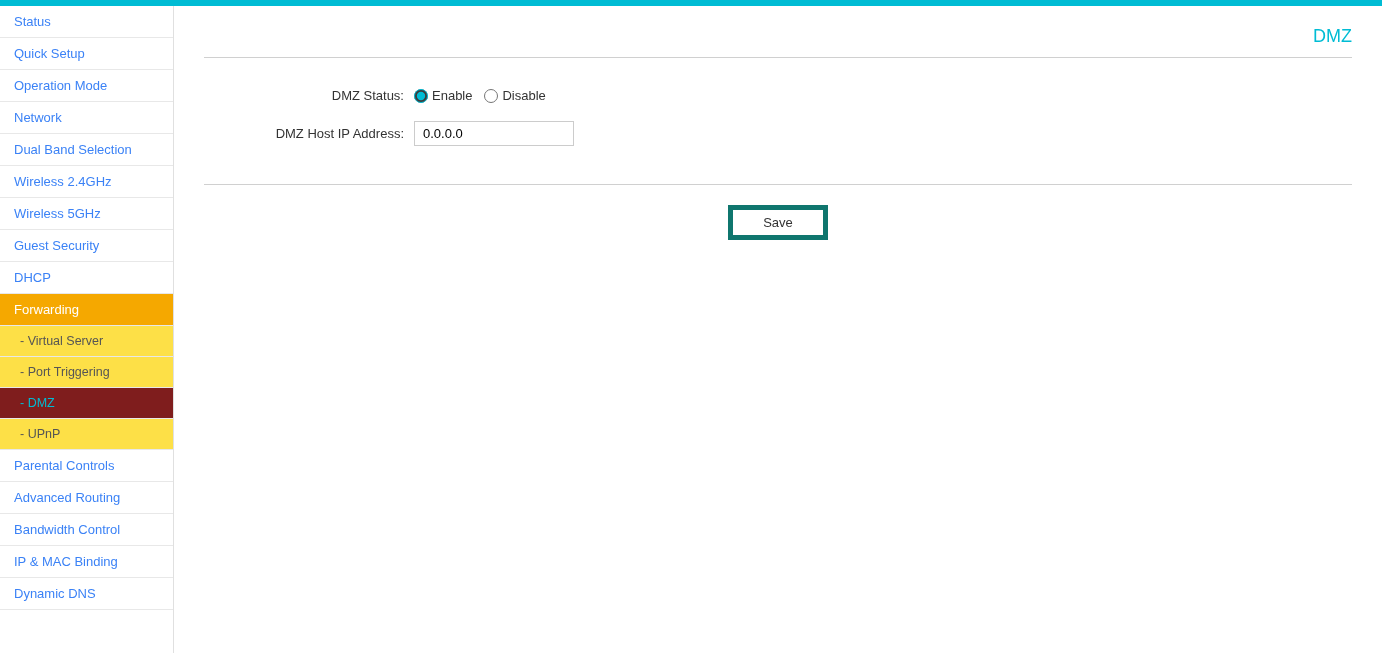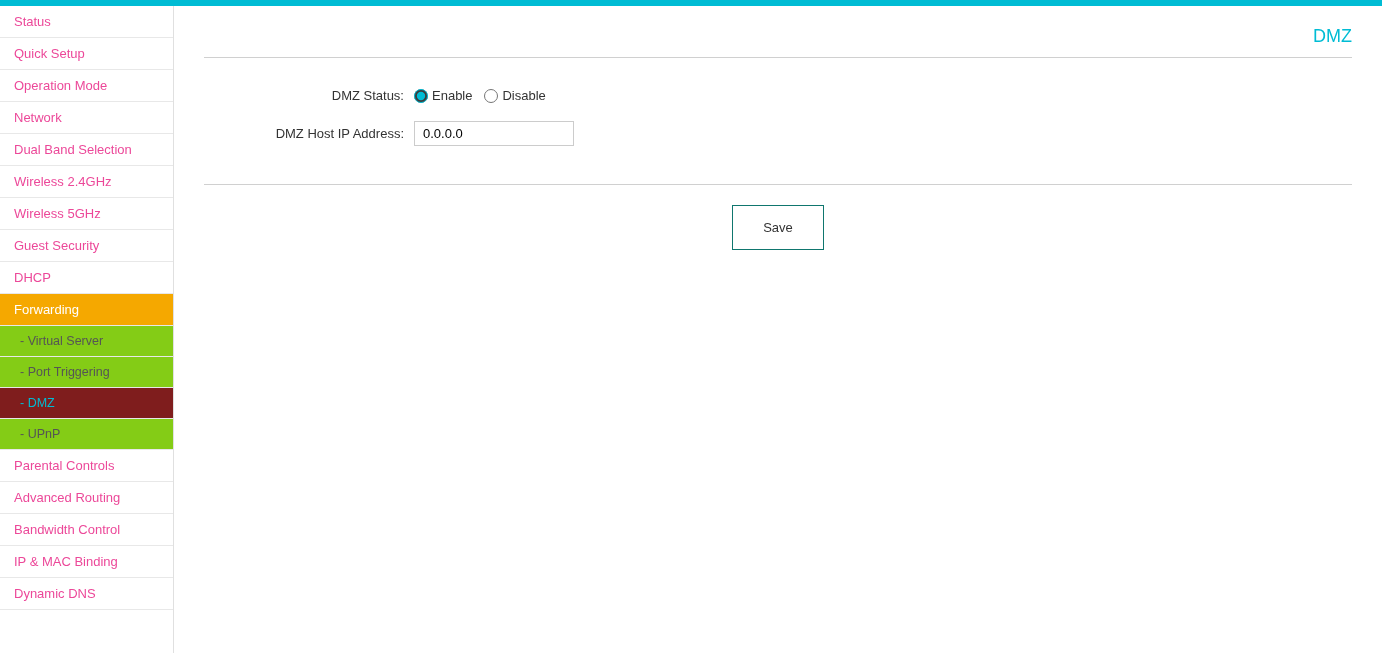--- a/index.html
+++ b/index.html
@@ -22,37 +22,37 @@
       width: 174px;
       background: #fff;
       border-right: 1px solid #e0e0e0;
       overflow-y: auto;
       flex-shrink: 0;
     }
 
     .sidebar-item {
       display: block;
       padding: 8px 14px;
-      color: #ec4899;
+      color: #3b82f6;
       cursor: pointer;
       border-bottom: 1px solid #e8e8e8;
       text-decoration: none;
       font-size: 13px;
     }
 
     .sidebar-item.active {
       background: #f5a800;
       color: #fff;
     }
 
     .sidebar-item.sub-item {
       padding-left: 20px;
       color: #555;
       font-size: 12.5px;
-      background: #84cc16;
+      background: #fde047;
     }
 
     .sidebar-item.sub-item.active-sub {
       color: #00bcd4;
       background: #7f1d1d;
     }
 
     
     .content {
       flex: 1;
@@ -127,23 +127,23 @@
       margin-bottom: 20px;
     }
 
     .save-row {
       display: flex;
       justify-content: center;
       margin-top: 10px;
     }
 
     .save-btn {
-      padding: 14px 30px;
+      padding: 5px 30px;
       background: #fff;
-      border: 1px solid #0f766e;
+      border: 5px solid #0f766e;
       font-size: 13px;
       cursor: pointer;
       color: #333;
     }
   </style>
 </head>
 <body>
 
 <div class="top-bar"></div>
 

